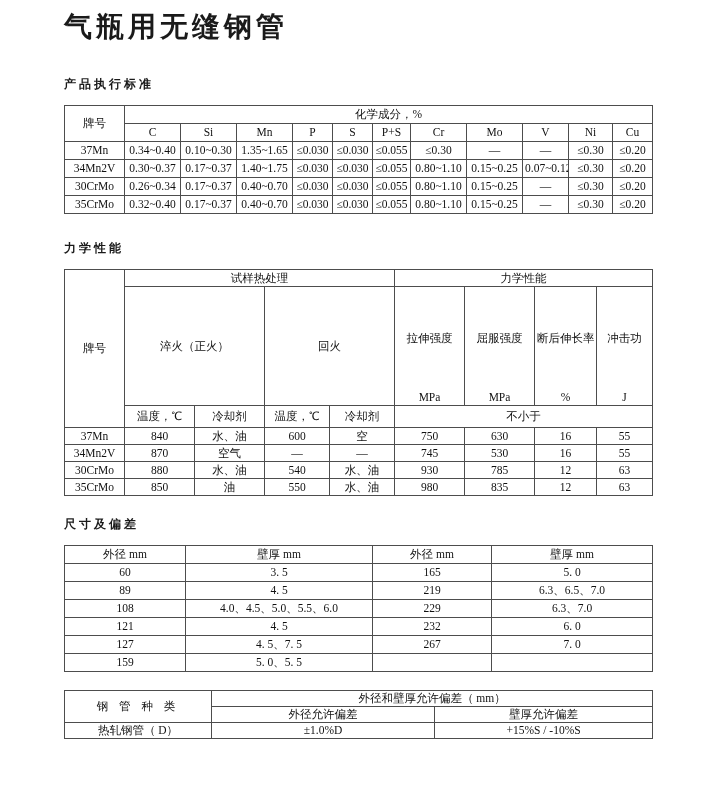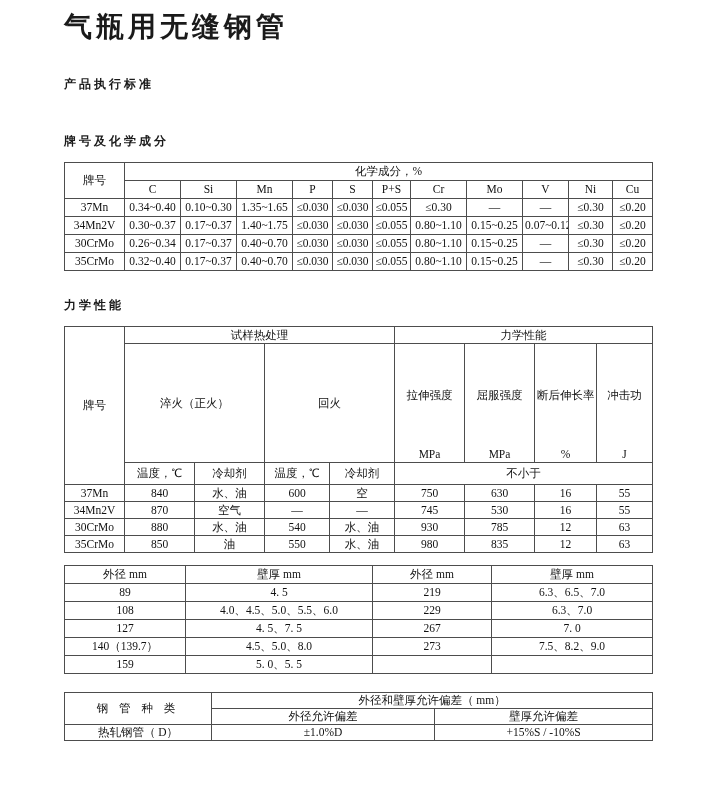--- a/index.html
+++ b/index.html
@@ -53,21 +53,20 @@
 </style>
 </head>
 <body>
 
 <div class="page">
 
   <h1 class="doc-title">气瓶用无缝钢管</h1>
 
   <h2 class="sec">产品执行标准</h2>
 
-  <h2 class="sec chem-h">牌号及化学成分</h2>
   <table class="chem">
     <colgroup>
       <col style="width:60px">
         <col style="width:56px">
         <col style="width:56px">
         <col style="width:56px">
       <col style="width:40px">
         <col style="width:40px">
         <col style="width:38px">
         <col style="width:56px">
@@ -239,57 +238,64 @@
       <td>550</td>
       <td>水、油</td>
       <td>980</td>
       <td>835</td>
       <td>12</td>
       <td>63</td>
     </tr>
   </tbody>
     </table>
 
+  <h2 class="sec dims-h">尺寸及偏差</h2>
   <table class="dims">
     <colgroup>
       <col style="width:121px">
         <col style="width:187px">
         <col style="width:119px">
         <col style="width:161px">
     </colgroup>
     <tbody>
         <tr>
       <td>外径 mm</td>
       <td>壁厚 mm</td>
       <td>外径 mm</td>
       <td>壁厚 mm</td>
     </tr>
     <tr>
+      <td>60</td>
+      <td>3. 5</td>
+      <td>165</td>
+      <td>5. 0</td>
+    </tr>
+    <tr>
       <td>89</td>
       <td>4. 5</td>
       <td>219</td>
       <td>6.3、6.5、7.0</td>
     </tr>
     <tr>
       <td>108</td>
       <td>4.0、4.5、5.0、5.5、6.0</td>
       <td>229</td>
       <td>6.3、7.0</td>
     </tr>
     <tr>
+      <td>121</td>
+      <td>4. 5</td>
+      <td>232</td>
+      <td>6. 0</td>
+    </tr>
+    <tr>
       <td>127</td>
       <td>4. 5、7. 5</td>
       <td>267</td>
       <td>7. 0</td>
-    </tr>
-    <tr>
-      <td>140（139.7）</td>
-      <td>4.5、5.0、8.0</td>
-      <td>273</td>
-      <td>7.5、8.2、9.0</td>
     </tr>
     <tr>
       <td>159</td>
       <td>5. 0、5. 5</td>
       <td></td>
       <td></td>
     </tr>
   </tbody>
     </table>
 

